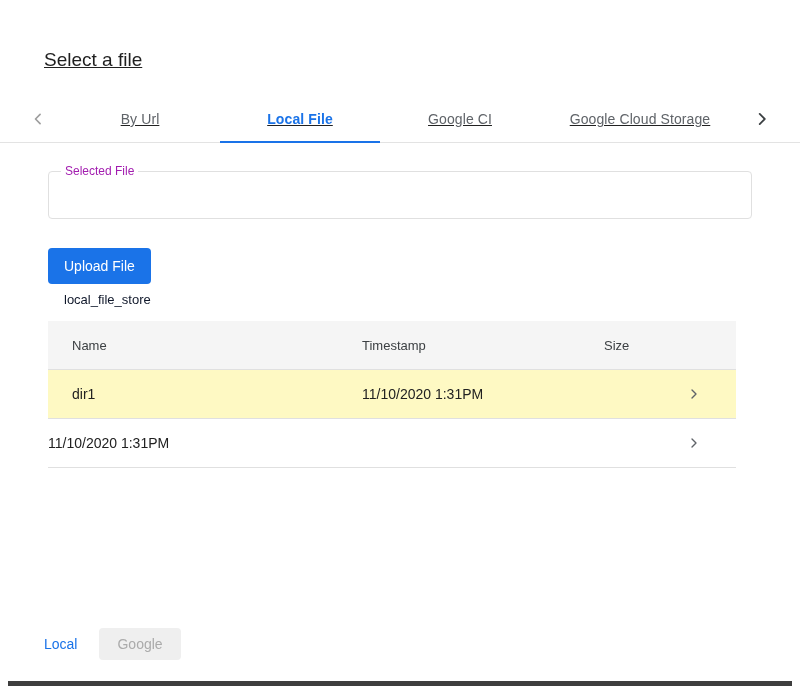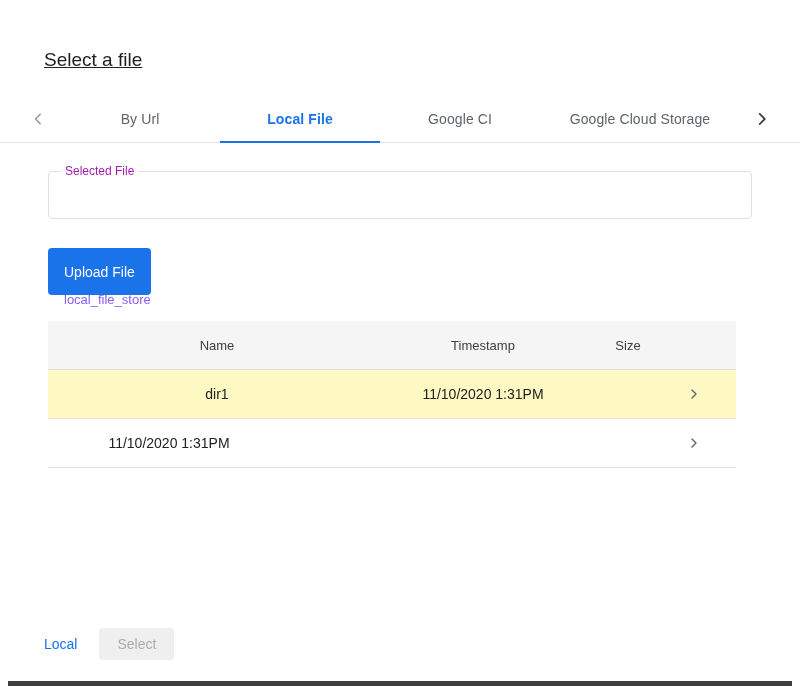--- a/index.html
+++ b/index.html
@@ -15,20 +15,21 @@
     position:absolute; top:49px; left:44px;
     font-size:19px; font-weight:400; color:#1f1f1f;text-decoration:underline;
   }
 
   
   .tabbar {
     position:absolute; top:96px; left:0; right:0; height:47px;
     display:flex; align-items:stretch;
     padding:0 16px;
     border-bottom:1px solid #e3e3e3;
+    text-decoration:underline;
   }
   .tab-scroll {
     width:48px; background:none; border:none; cursor:pointer;
     display:flex; align-items:center; justify-content:center;
   }
   .tabs { display:flex; flex:1; }
   .tab {
     width:160px; position:relative; cursor:pointer;
     display:flex; align-items:center; justify-content:center;
     font-size:14px; color:#5f6368; letter-spacing:.1px;
@@ -51,32 +52,32 @@
     font-size:12px; color:#a21caf;
   }
   .field input {
     width:100%; height:100%; border:none; outline:none;
     background:transparent; padding:0 16px; font-size:14px; color:#212121;
     font-family:"Liberation Sans", sans-serif;
   }
 
   
   .upload-btn {
-    position:absolute; top:248px; left:48px; height:47px;
+    position:absolute; top:248px; left:48px; height:36px;
     padding:0 16px; border:none; border-radius:4px;
     background:#1a73e8; color:#fff; font-size:14px;
     font-family:"Liberation Sans", sans-serif; cursor:pointer;
   }
   .store-link {
     position:absolute; top:292px; left:64px;
-    font-size:13px; color:#8b5cf6; text-decoration:none; cursor:pointer;
+    font-size:13px; color:#0f172a; text-decoration:none; cursor:pointer;
   }
 
   
-  .file-table { position:absolute; top:321px; left:48px; width:688px;text-align:center; }
+  .file-table { position:absolute; top:321px; left:48px; width:688px; }
   .trow {
     display:flex; align-items:center; height:49px;
     border-bottom:1px solid #e0e0e0; background:#fff; font-size:14px;
   }
   .trow.thead {
     background:#f5f5f5; font-size:13px; color:#3c4043; border-bottom:1px solid #e0e0e0;
   }
   .trow.selected { background:#fef9c3; }
   .c-name { width:314px; padding-left:24px; }
   .c-time { width:242px; }
@@ -175,17 +176,17 @@
       <div class="c-chev">
         <svg width="16" height="16" viewBox="0 0 24 24">
             <path d="M9 6l6 6-6 6" fill="none" stroke="#5f6368" stroke-width="2" stroke-linecap="round" stroke-linejoin="round"></path>
           </svg>
       </div>
     </div>
   </div>
 
   <div class="footer">
     <a class="cancel-link">Local</a>
-    <button class="select-btn" disabled="">Select</button>
+    <button class="select-btn" disabled="">Google</button>
   </div>
 
   <div class="bottom-edge"></div>
 </div>
 
 </body></html>

